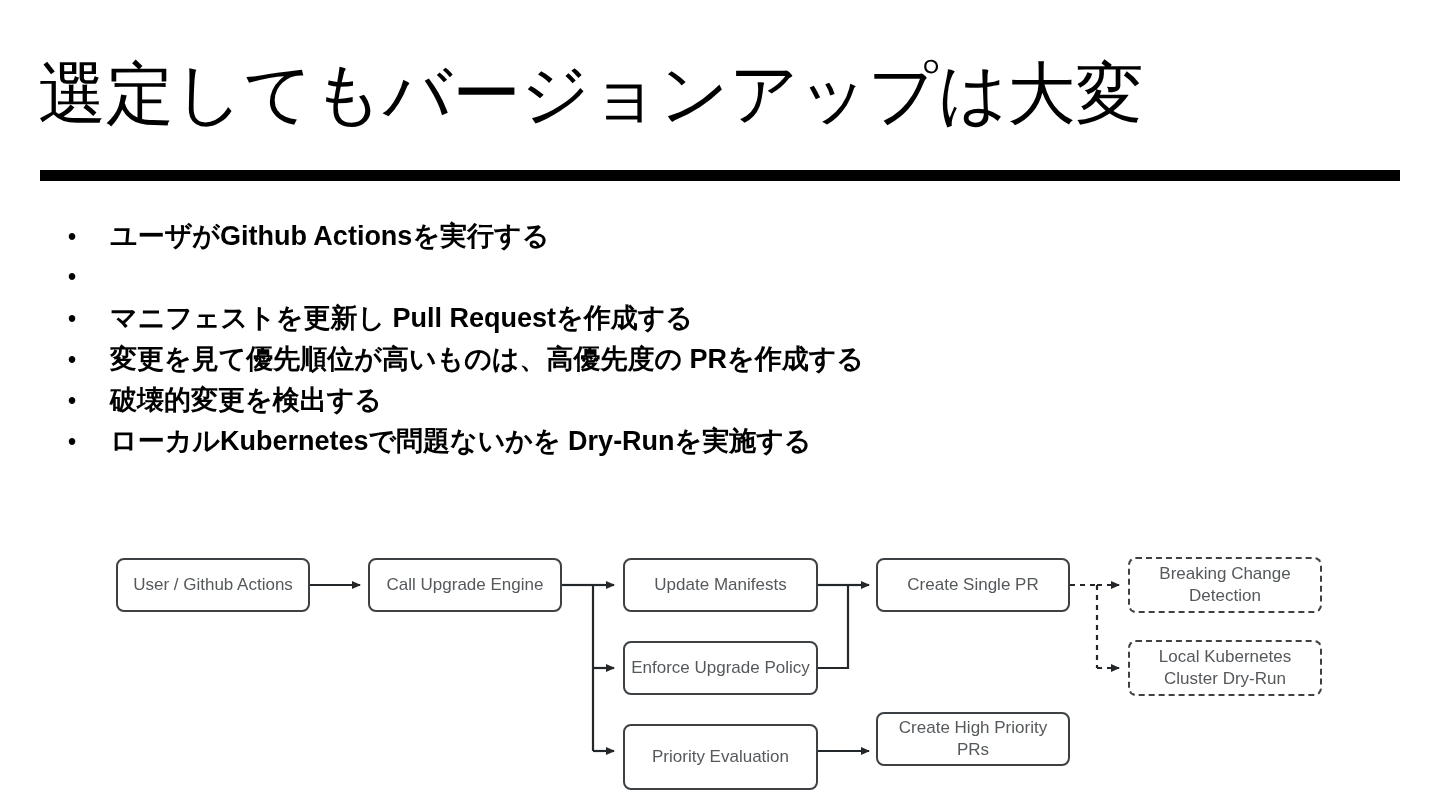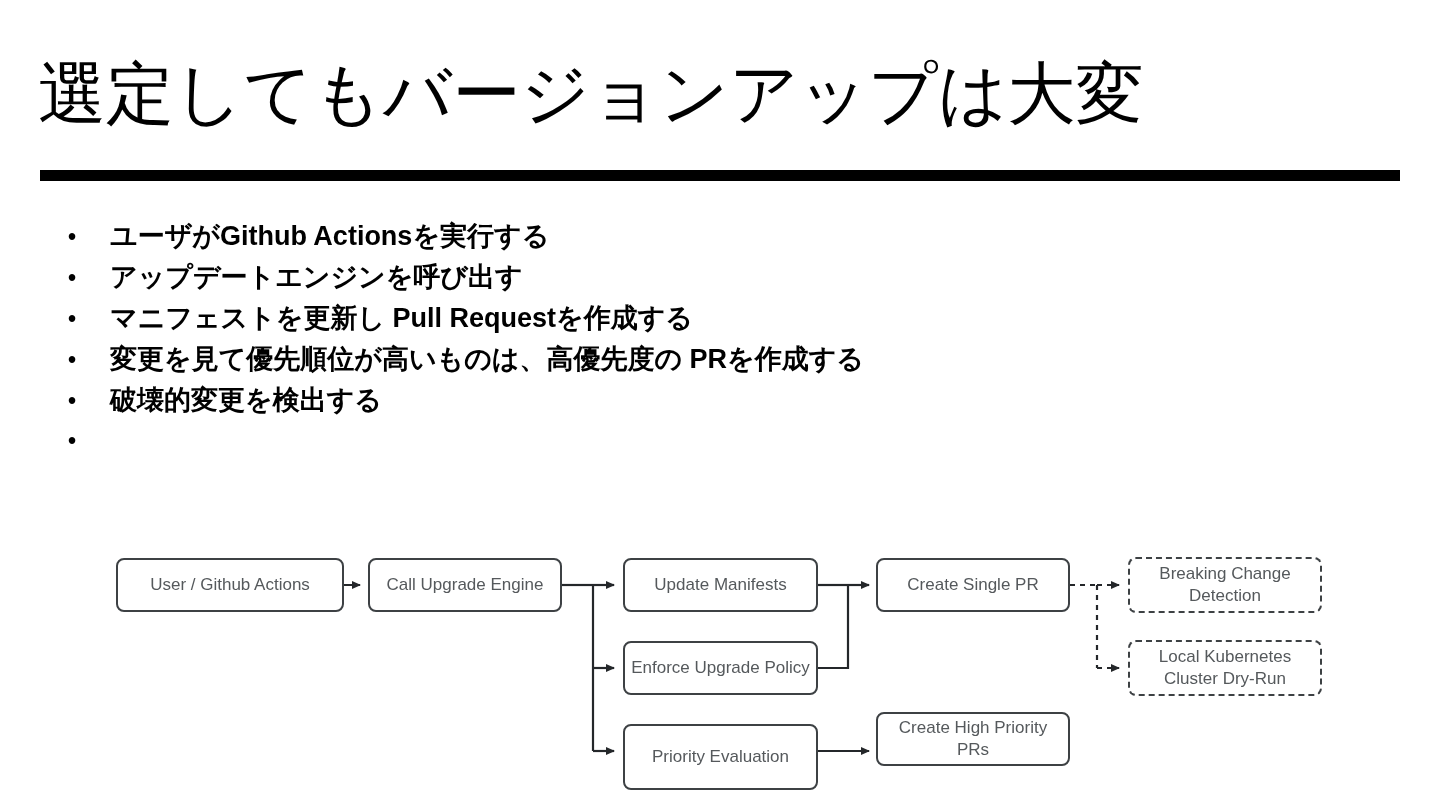--- a/index.html
+++ b/index.html
@@ -136,36 +136,36 @@
 <div id="slide-title">選定してもバージョンアップは大変</div>
 <div id="title-rule"></div>
 
 <div id="bullet-list">
   <div class="bullet-row">
     <span class="bullet-dot">•</span>
     <span class="bullet-text">ユーザがGithub Actionsを実行する</span>
   </div>
   <div class="bullet-row">
     <span class="bullet-dot">•</span>
-    <span class="bullet-text">アップデートエンジンを呼び出す</span>
   </div>
   <div class="bullet-row">
     <span class="bullet-dot">•</span>
     <span class="bullet-text">マニフェストを更新し Pull Requestを作成する</span>
   </div>
   <div class="bullet-row">
     <span class="bullet-dot">•</span>
     <span class="bullet-text">変更を見て優先順位が高いものは、高優先度の  PRを作成する</span>
   </div>
   <div class="bullet-row">
     <span class="bullet-dot">•</span>
     <span class="bullet-text">破壊的変更を検出する</span>
   </div>
   <div class="bullet-row">
     <span class="bullet-dot">•</span>
+    <span class="bullet-text">ローカルKubernetesで問題ないかを Dry-Runを実施する</span>
   </div>
 </div>
 
 <div id="flow-diagram">
 
   <svg id="flow-svg" viewBox="0 0 1440 290">
     <defs>
       <marker id="arrowSolid" markerWidth="9" markerHeight="9" refX="8" refY="4.5" orient="auto" markerUnits="userSpaceOnUse">
         <path d="M0,0.6 L9,4.5 L0,8.4 z" fill="#24272a"></path>
       </marker>
@@ -200,21 +200,21 @@
 
       <path d="M1070,65 L1097,65"></path>
       <path d="M1097,65 L1097,148"></path>
 
       <path d="M1097,65 L1119,65" marker-end="url(#arrowDashed)"></path>
 
       <path d="M1097,148 L1119,148" marker-end="url(#arrowDashed)"></path>
     </g>
   </svg>
 
-  <div class="node" style="left:116px; top:38px; width:228px; height:54px;">User / Github Actions</div>
+  <div class="node" style="left:116px; top:38px; width:194px; height:54px;">User / Github Actions</div>
 
   <div class="node" style="left:368px; top:38px; width:194px; height:54px;">Call Upgrade Engine</div>
 
   <div class="node" style="left:623px; top:38px; width:195px; height:54px;">Update Manifests</div>
 
   <div class="node" style="left:623px; top:121px; width:195px; height:54px;">Enforce Upgrade Policy</div>
 
   <div class="node" style="left:623px; top:204px; width:195px; height:66px;">Priority Evaluation</div>
 
   <div class="node" style="left:876px; top:38px; width:194px; height:54px;">Create Single PR</div>

